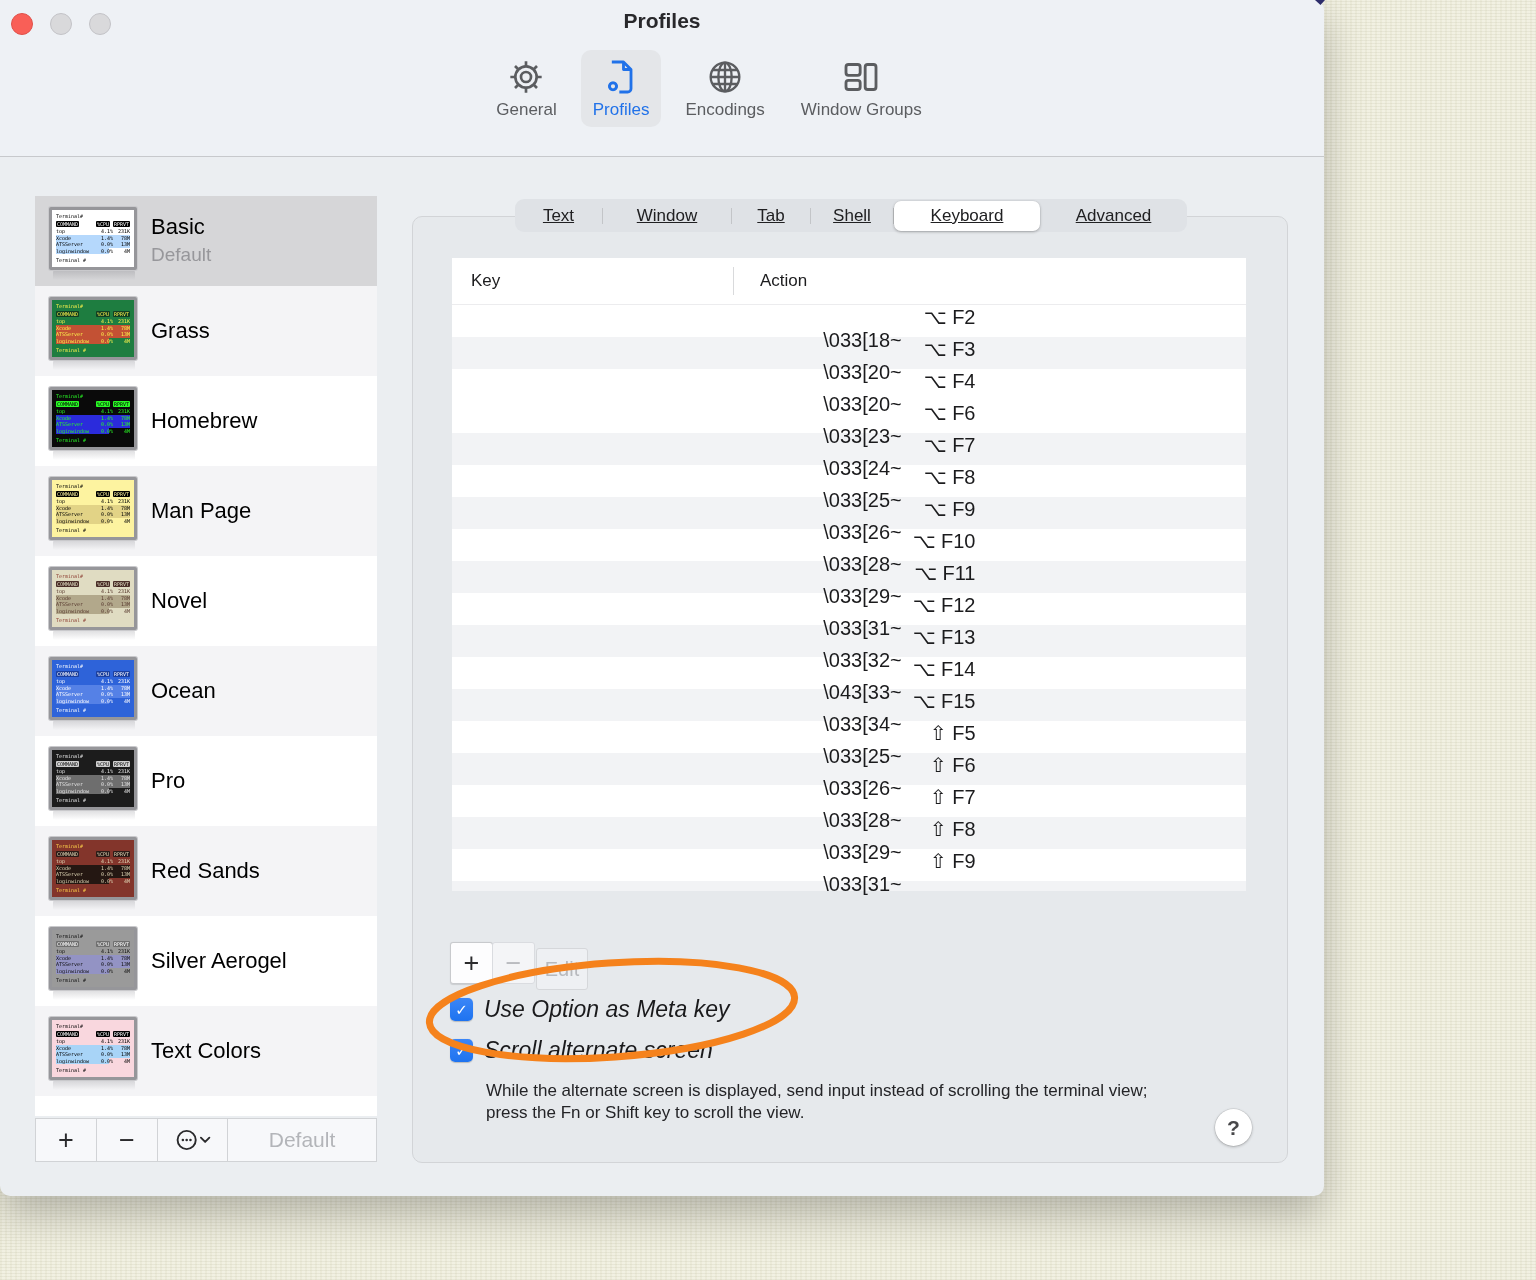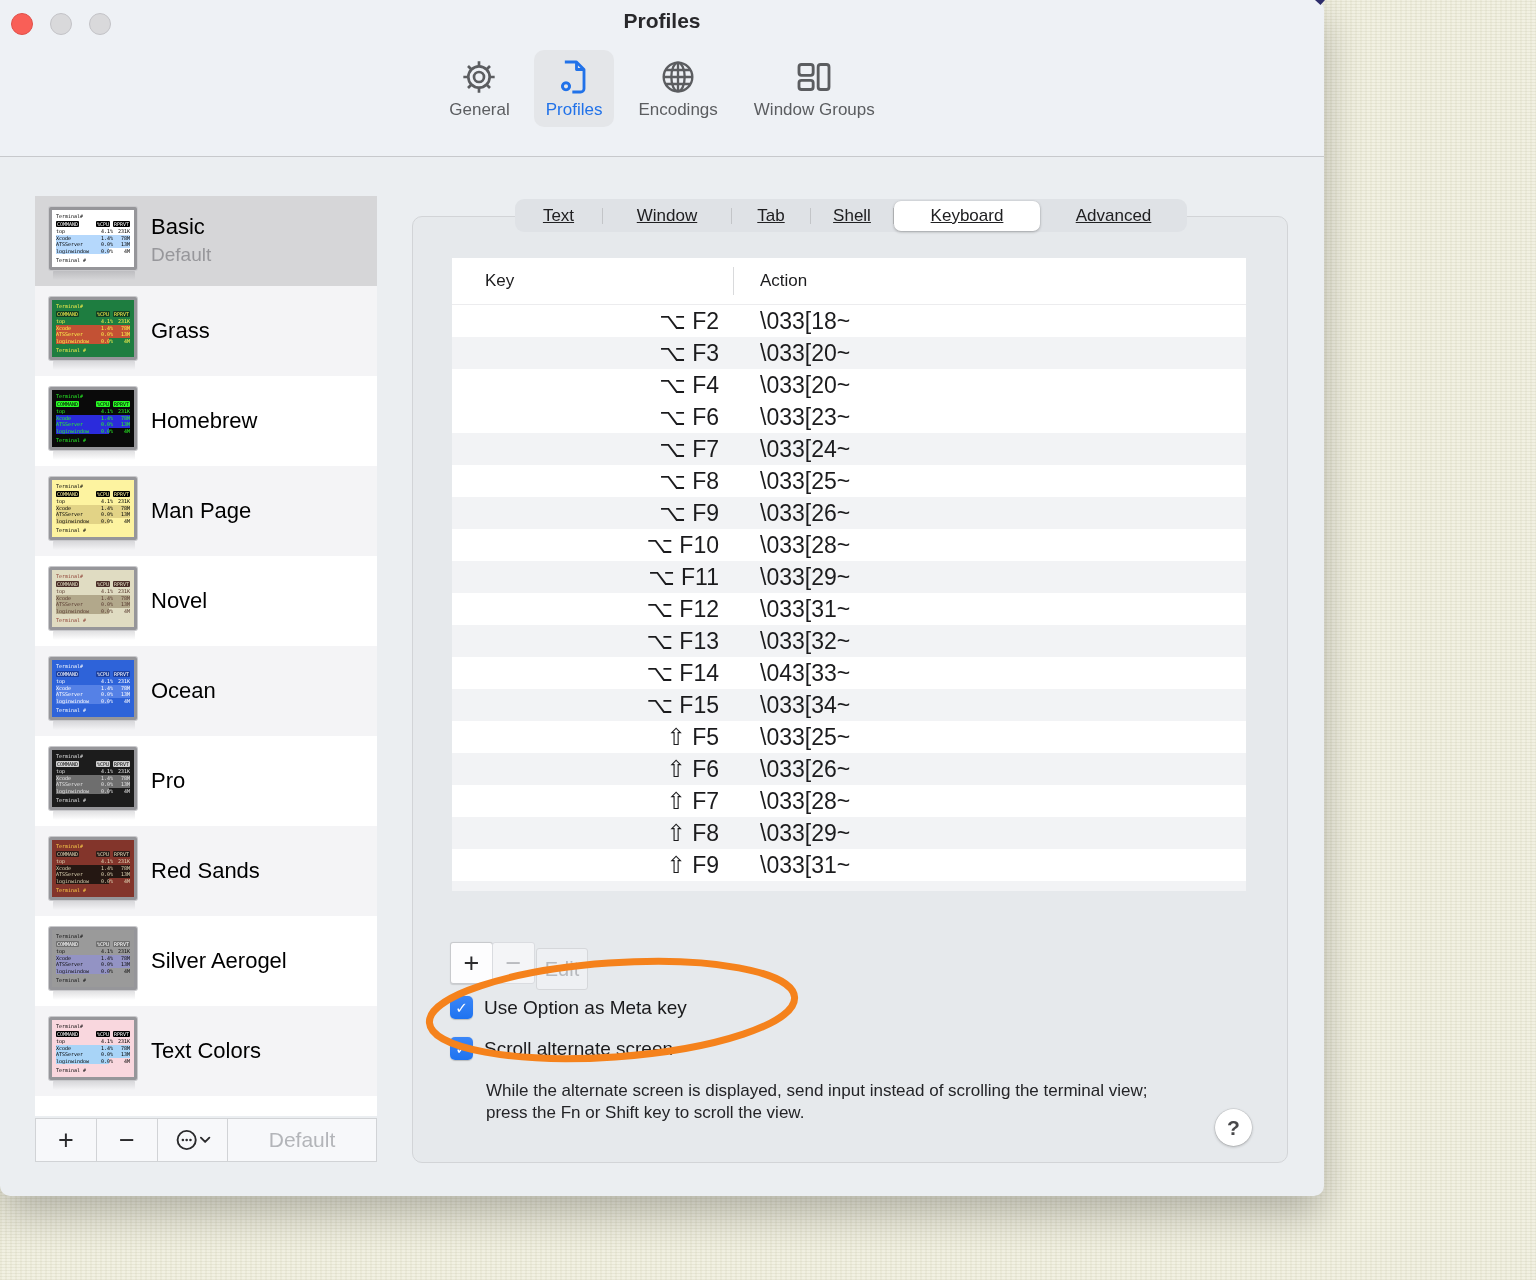--- a/index.html
+++ b/index.html
@@ -13,21 +13,21 @@
     border-radius:0 10px 10px 10px;box-shadow:0 18px 40px rgba(0,0,0,.25);z-index:1;overflow:hidden;}
   
   .chrome{position:absolute;left:0;top:0;width:100%;height:156px;background:#eef1f5;
     border-bottom:1px solid #c7c9cc;}
   .lights{position:absolute;left:11px;top:13px;display:flex;gap:17px;}
   .light{width:22px;height:22px;border-radius:50%;}
   .light.red{background:#f95f57;border:1px solid #e0514a;box-sizing:border-box;}
   .light.gray{background:#d9d9db;border:1px solid #c3c3c7;box-sizing:border-box;}
   .win-title{position:absolute;left:0;top:9px;width:100%;text-align:center;
     font-size:21px;font-weight:bold;color:#28282b;}
-  .toolbar{position:absolute;top:50px;left:0;width:100%;display:flex;justify-content:center;gap:12px;}
+  .toolbar{position:absolute;top:50px;left:0;width:100%;display:flex;justify-content:center;gap:12px;padding-left:47px;}
   .tb-item{display:flex;flex-direction:column;align-items:center;padding:5px 12px 7px;
     border-radius:10px;color:#5b5d60;cursor:default;}
   .tb-item.selected{background:#e4e6e9;color:#2172e9;}
   .tb-icon{height:44px;display:flex;align-items:center;}
   .tb-label{font-size:17px;margin-top:1px;}
   
   .sidebar-list{position:absolute;left:35px;top:196px;width:342px;height:920px;background:#ffffff;}
   .sb-row{height:90px;display:flex;align-items:center;position:relative;background:#fff;}
   .sb-row.alt{background:#f4f4f6;}
   .sb-row.selected{background:#d6d6d8;}
@@ -66,44 +66,44 @@
   .seg{height:33px;display:flex;align-items:center;justify-content:center;
     font-size:17px;color:#202022;box-sizing:border-box;text-decoration:underline;}
   .seg.selected{background:#ffffff;border-radius:7px;height:30px;
     box-shadow:0 1px 3px rgba(0,0,0,.28),0 0 0 .5px rgba(0,0,0,.04);}
   .seg-sep{width:1px;height:16px;background:#c3c5c8;}
   
   .table{position:absolute;left:452px;top:258px;width:794px;z-index:2;background:#fff;}
   .thead{position:relative;height:46px;background:#ffffff;display:flex;align-items:center;
     border-bottom:1px solid #ececee;}
   .th{font-size:17px;color:#1c1c1e;}
-  .th.key{padding-left:33px;}
+  .th.key{padding-left:19px;}
   .th.action{position:absolute;left:308px;}
   .th-div{position:absolute;left:281px;top:9px;width:1px;height:28px;background:#d9dadc;}
-  .trow{display:flex;height:32px;align-items:center;font-size:23px;color:#1b1b1d;background:#fff;}
+  .trow{display:flex;height:32px;align-items:center;font-size:20px;color:#1b1b1d;background:#fff;flex-direction:column;}
   .trow.alt{background:#f2f3f5;}
   .tkey{width:281px;text-align:right;padding-right:14px;box-sizing:border-box;}
   .tact{padding-left:27px;}
   .partial-stripe{height:10px;background:#f2f3f5;}
   
   .edit-btn{position:absolute;box-sizing:border-box;border-radius:3px;font-family:inherit;
     display:flex;align-items:center;justify-content:center;z-index:2;}
   .btn-add{left:450px;top:942px;width:43px;height:42px;background:#fdfdfe;border:1px solid #c8cacd;
     font-size:27px;color:#2b2b2d;box-shadow:0 .5px 1px rgba(0,0,0,.12);}
   .btn-remove{left:492px;top:942px;width:43px;height:42px;background:#f4f5f7;border:1px solid #dadce0;
     font-size:27px;color:#babcc0;}
   .btn-edit{left:536px;top:948px;width:52px;height:42px;background:#eef0f3;border:1px solid #d5d7da;
     font-size:20px;color:#b7b9bd;}
   
   .check-row{position:absolute;left:450px;display:flex;align-items:center;gap:11px;z-index:2;}
   .checkbox{width:23px;height:23px;border-radius:5px;
     background:linear-gradient(180deg,#3b86f7,var(--accent,#1e73f0));
     display:flex;align-items:center;justify-content:center;
     color:#fff;font-size:15px;font-weight:bold;box-shadow:0 .5px 1px rgba(0,0,0,.2);}
-  .check-label{font-size:19px;color:#1a1a1c;}
+  .check-label{font-size:23px;color:#1a1a1c;font-style:italic;}
   .help-text{position:absolute;left:486px;top:1080px;width:670px;font-size:17px;
     line-height:22px;color:#242427;z-index:2;}
   .help-btn{position:absolute;left:1215px;top:1109px;width:37px;height:37px;border-radius:50%;
     background:#fff;box-shadow:0 0 0 .5px rgba(0,0,0,.12),0 1px 3px rgba(0,0,0,.25);
     display:flex;align-items:center;justify-content:center;font-size:21px;font-weight:bold;
     color:#48484a;z-index:2;}
   .annotation{position:absolute;left:411px;top:948px;z-index:5;pointer-events:none;}
   .cursor-frag{position:absolute;left:1315px;top:0;width:10px;height:5px;background:#2d2d6b;
     clip-path:polygon(0 0,100% 0,55% 100%);z-index:6;}
 </style>

